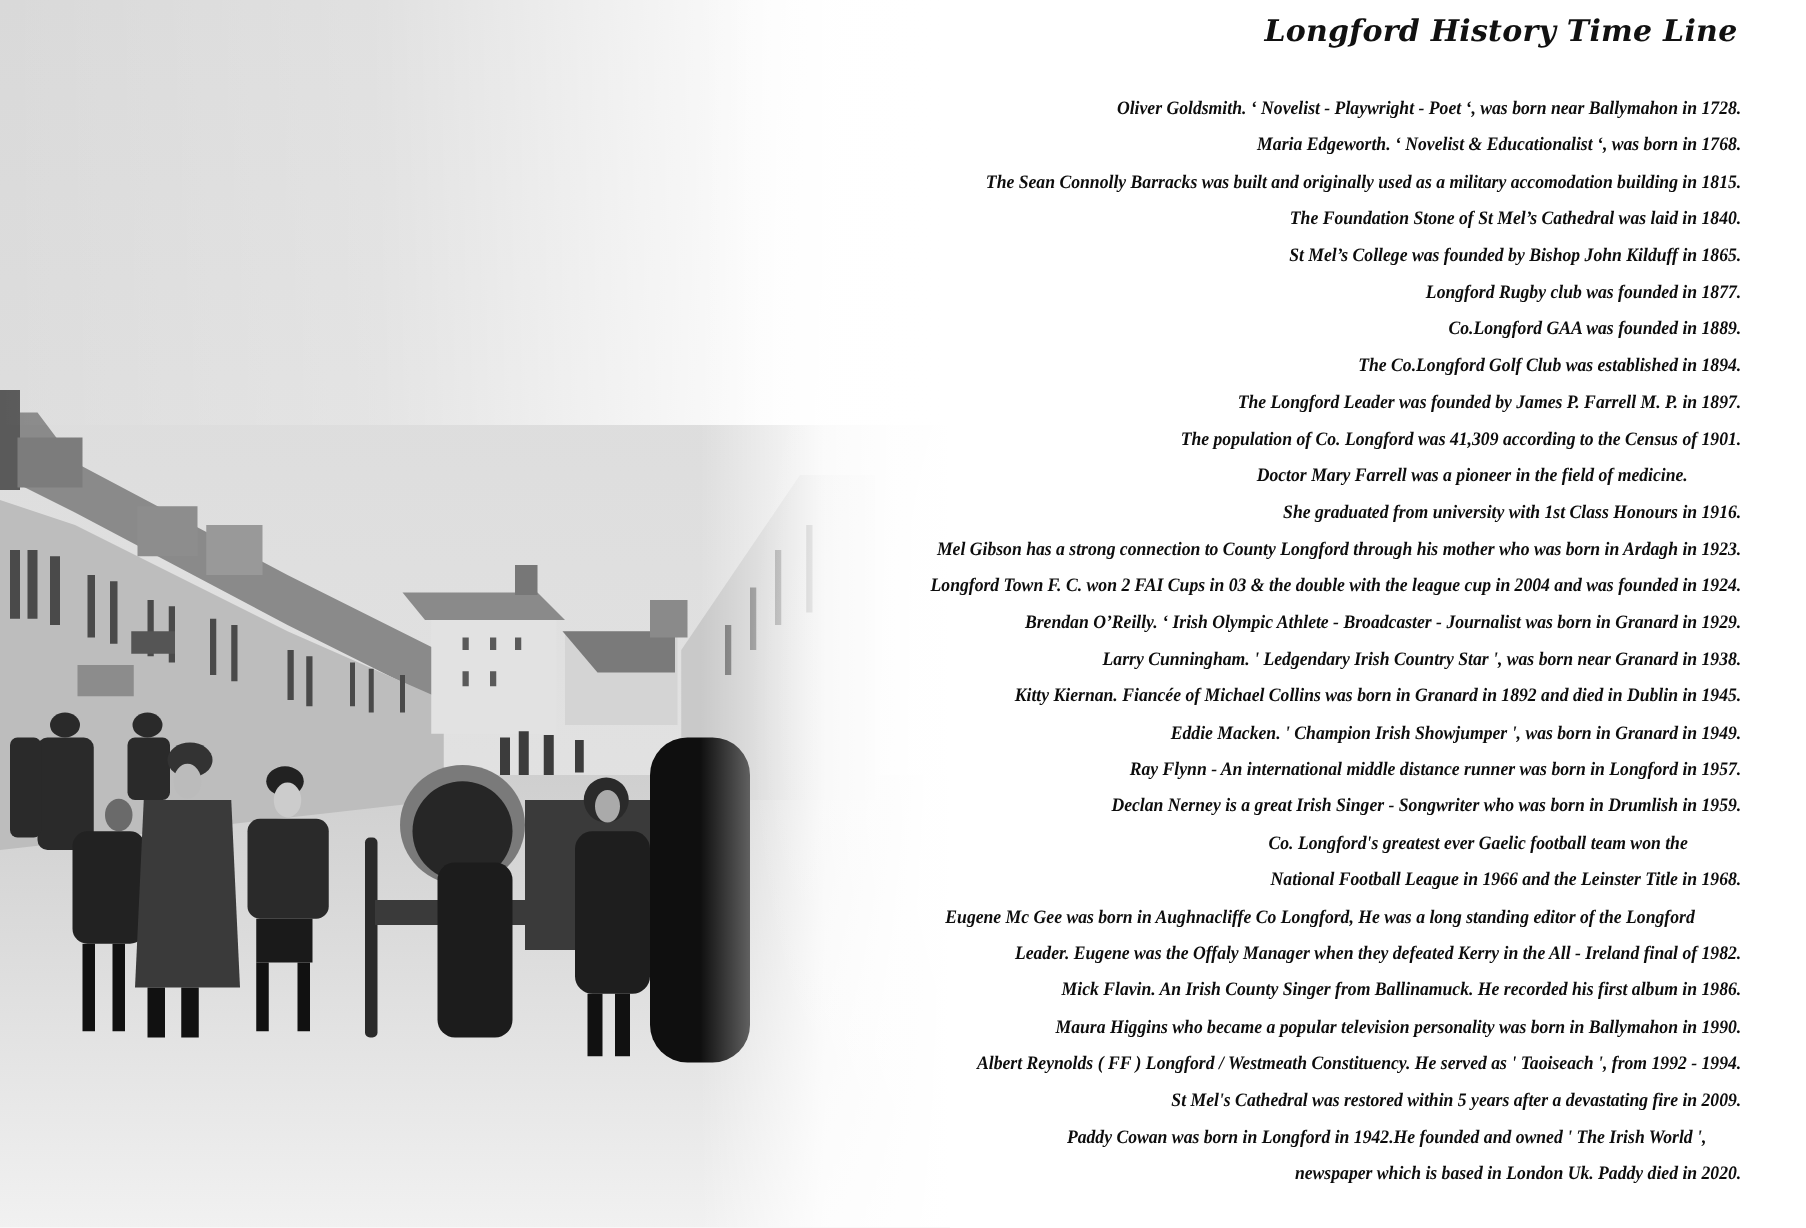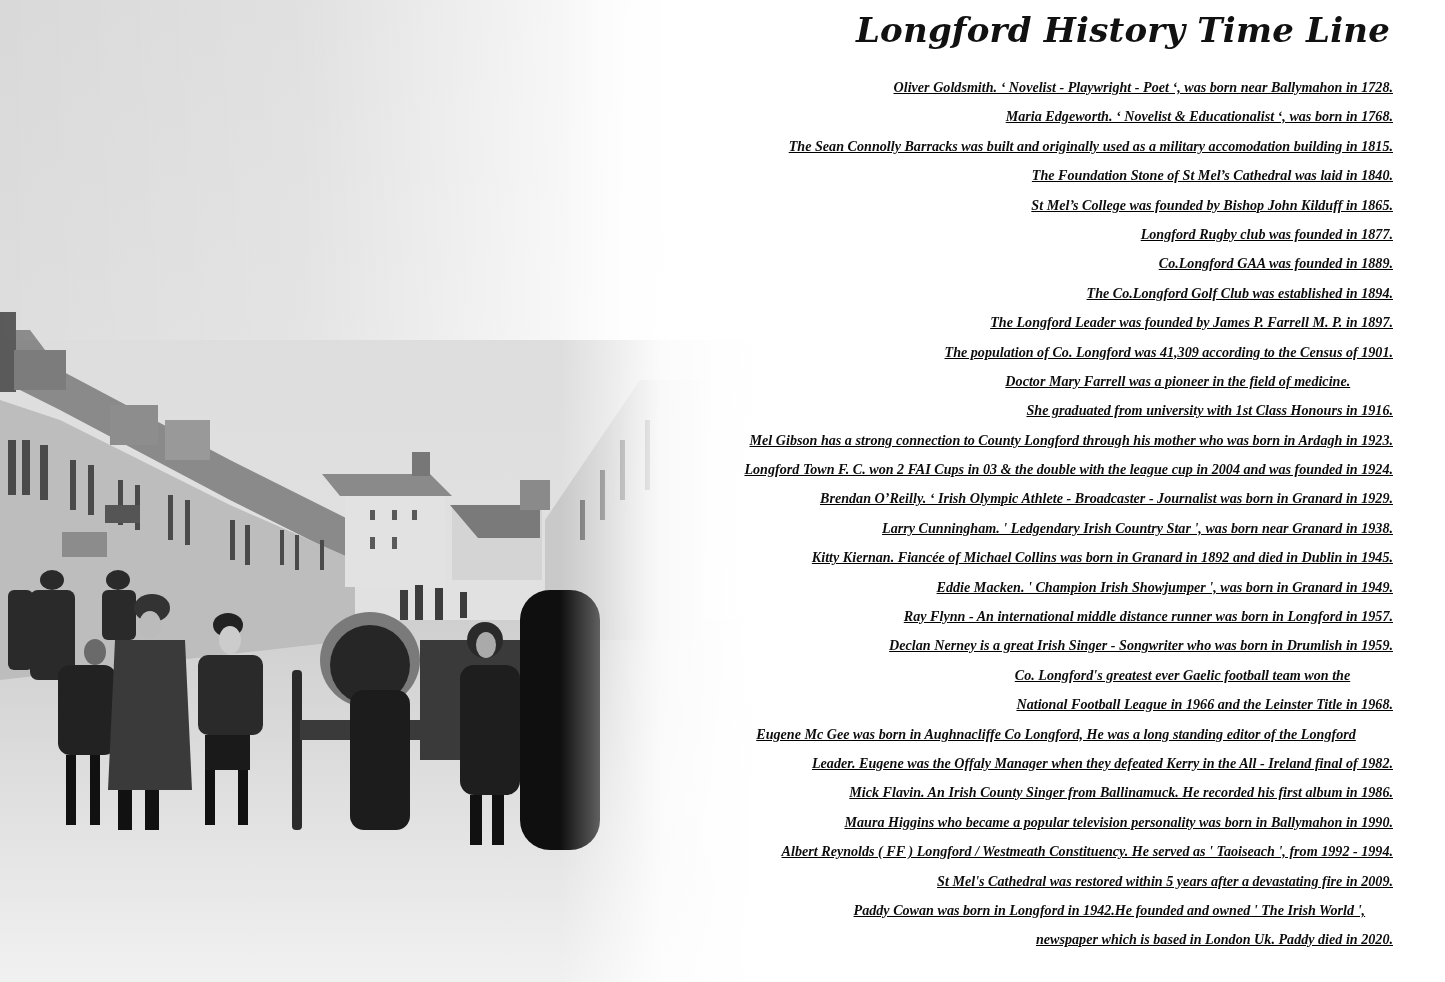--- a/index.html
+++ b/index.html
@@ -20,27 +20,27 @@
         linear-gradient(90deg, rgba(255,255,255,0) 0px, rgba(255,255,255,0) 560px, rgba(255,255,255,0.85) 660px, rgba(255,255,255,1) 760px);
     }
     .fade-top {
       position: absolute; left: 0; top: 0; width: 1445px; height: 340px; pointer-events: none;
       background: linear-gradient(90deg, rgba(255,255,255,0) 0px, rgba(255,255,255,0.2) 300px, rgba(255,255,255,0.9) 620px, #fff 760px);
     }
     .title {
       position: absolute; right: 55px; top: 10px;
       font-family: "DejaVu Serif", serif;
       font-style: italic; font-weight: bold;
-      font-size: 34px; color: #111;
+      font-size: 24px; color: #111;
       letter-spacing: 0.2px;
       margin: 0;
     }
     .timeline {
       position: absolute; right: 52px; top: 72px; width: 860px;
-      margin: 0; padding: 0; list-style: none; text-decoration: underline;
+      margin: 0; padding: 0; list-style: none;
     }
     .timeline li {
       text-align: right;
       font-style: italic; font-weight: bold;
       font-size: 15.2px; line-height: 29.4px; height: 29.4px;
       color: #0d0d0d;
       white-space: nowrap;
       transform: scaleX(0.93); transform-origin: right center;
     }
     .timeline li.indent-right { padding-right: 46px; }

